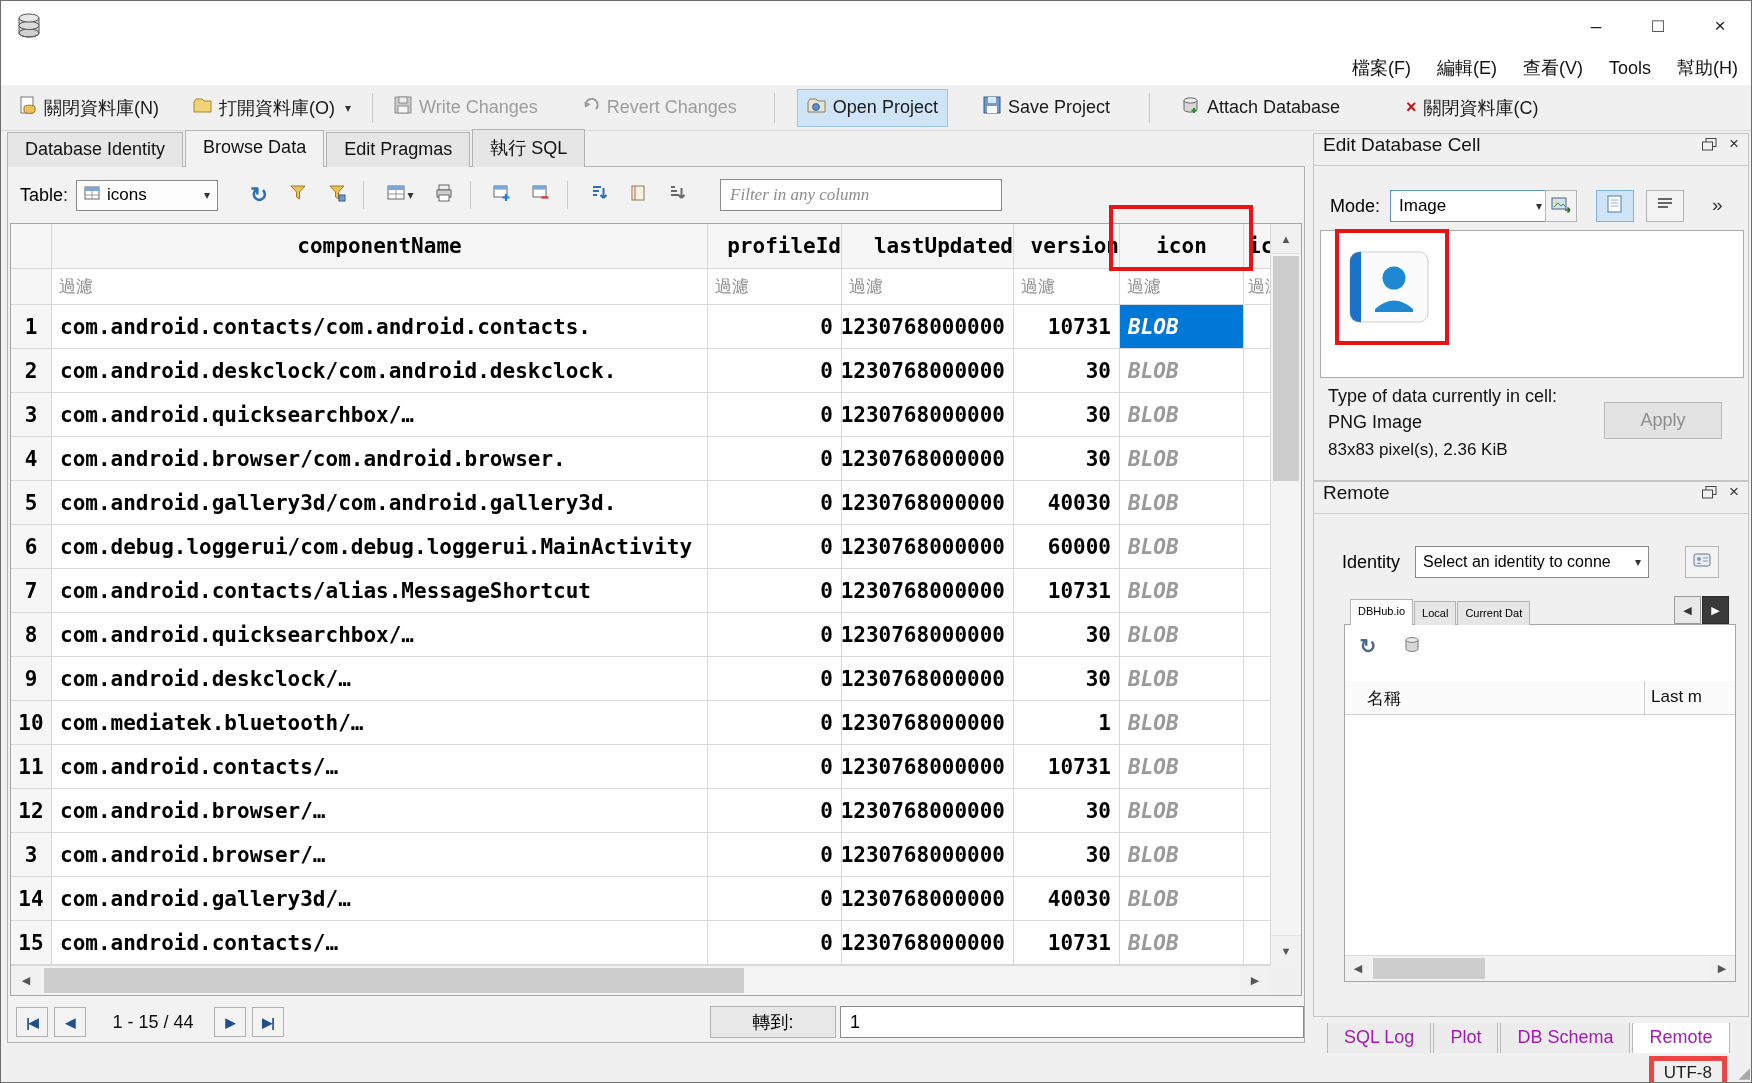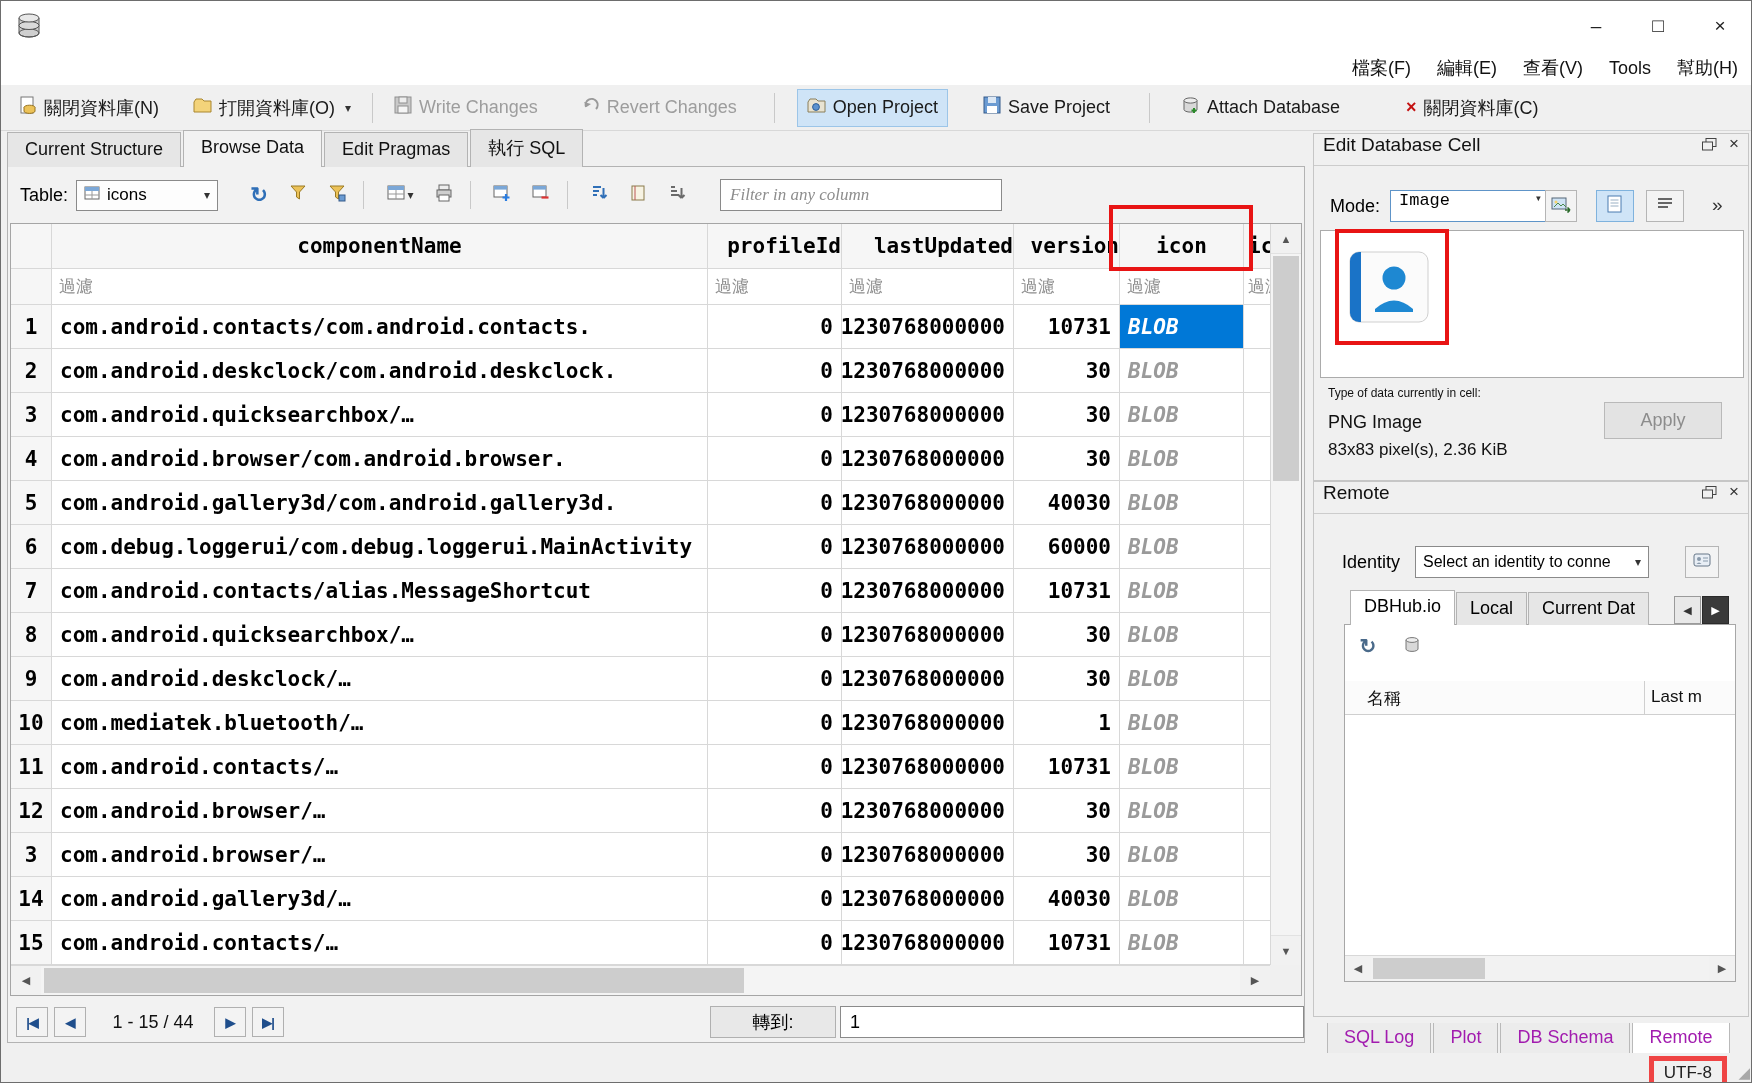--- a/index.html
+++ b/index.html
@@ -109,49 +109,49 @@
   #right { position:absolute; left:1312px; top:132px; width:436px; height:920px; }
   .panel-header { height:32px; background:#f0f0f0; border-bottom:1px solid #cccccc; display:flex;
                   align-items:flex-start; padding:0 9px; font-size:19px; color:#111; }
   .panel-hbtns { margin-left:auto; display:flex; gap:12px; align-items:center; }
   .hbtn { display:flex; align-items:center; justify-content:center; font-size:17px; color:#333; }
 
   #edit-panel { position:absolute; left:0; top:0; width:436px; height:348px; background:#f0f0f0;
                 border:1px solid #c6c6c6; }
   #mode-label { position:absolute; left:16px; top:62px; font-size:18px; }
   #mode-combo { position:absolute; left:76px; top:56px; width:161px; height:32px; background:#fff;
-                border:1px solid #5e94c8; display:flex; align-items:flex-start; padding:0 8px; font-size:17px;font-family:Liberation Mono, monospace; }
+                border:1px solid #5e94c8; display:flex; align-items:center; padding:0 8px; font-size:17px; }
   #mode-combo .caret { margin-left:auto; font-size:12px; color:#333; }
   .mini-btn { position:absolute; top:56px; height:32px; border:1px solid #b5b5b5; background:#f3f3f3;
               display:flex; align-items:center; justify-content:center; }
   #btn-import { left:231px; width:32px; }
   #btn-imageview { left:282px; width:38px; background:#cfe4f7; border-color:#7fb2dd; }
   #btn-textview { left:332px; width:38px; }
   #cell-overflow { position:absolute; left:398px; top:60px; font-size:19px; color:#333; }
   #preview-box { position:absolute; left:6px; top:96px; width:424px; height:148px; background:#fff;
                  border:1px solid #ababab; }
   #preview-img { position:absolute; left:26px; top:14px; }
-  #type-caption { position:absolute; left:14px; top:252px; font-size:12px; color:#111; }
+  #type-caption { position:absolute; left:14px; top:252px; font-size:18px; color:#111; }
   #type-value { position:absolute; left:14px; top:278px; font-size:18px; color:#111; }
   #size-info { position:absolute; left:14px; top:306px; font-size:17px; color:#111; }
   #apply-btn { position:absolute; left:290px; top:268px; width:118px; height:37px; background:#e3e3e3;
                border:1px solid #b9b9b9; color:#8c8c8c; font-size:18px; display:flex; align-items:center;
                justify-content:center; }
 
   #remote-panel { position:absolute; left:0; top:348px; width:436px; height:536px; background:#f0f0f0;
                   border:1px solid #c6c6c6; }
   #identity-label { position:absolute; left:28px; top:70px; font-size:18px; }
   #identity-combo { position:absolute; left:101px; top:64px; width:234px; height:32px; background:#fff;
                     border:1px solid #8a8a8a; display:flex; align-items:center; padding:0 7px; font-size:16px;
                     white-space:nowrap; overflow:hidden; }
   #identity-combo .caret { margin-left:auto; font-size:12px; color:#333; }
   #identity-btn { position:absolute; left:371px; top:64px; width:34px; height:32px; border:1px solid #b5b5b5;
                   background:#f3f3f3; display:flex; align-items:center; justify-content:center; }
   #remote-tabs { position:absolute; left:36px; top:110px; display:flex; align-items:flex-end; height:33px; z-index:2; }
-  .rtab { padding:5px 13px 6px; font-size:18px; background:#e6e6e6; border:1px solid #b3b3b3;
+  .rtab { padding:5px 7px 6px; font-size:11px; background:#e6e6e6; border:1px solid #b3b3b3;
           border-bottom:none; margin-right:1px; white-space:nowrap; }
   .rtab.active { background:#fff; padding-bottom:8px; }
   .rtab.clip { max-width:122px; overflow:hidden; }
   .rtab-arrow { position:absolute; top:114px; width:27px; height:28px; border:1px solid #9a9a9a;
                 display:flex; align-items:center; justify-content:center; font-size:11px; background:#e8e8e8; color:#333; }
   #rtab-left { left:360px; }
   #rtab-right { left:388px; background:#3a3a3a; color:#fff; border-color:#2a2a2a; }
   #remote-inner { position:absolute; left:30px; top:142px; width:392px; height:358px; background:#fff;
                   border:1px solid #a7a7a7; }
   .inner-iconbtn { position:absolute; top:6px; width:30px; height:30px; display:flex; align-items:center;
@@ -279,21 +279,21 @@
           </svg></span>
       <span>Attach Database</span>
     </div>
     <div class="tb-btn" style="margin-left:48px">
       <span class="close-x">×</span>
       <span>關閉資料庫(C)</span>
     </div>
   </div>
 
   <div id="tabbar">
-    <div class="tab">Current Structure</div>
+    <div class="tab">Database Identity</div>
     <div class="tab active">Browse Data</div>
     <div class="tab">Edit Pragmas</div>
     <div class="tab">執行 SQL</div>
   </div>
 
   <div id="left-body">
 
     <div id="controls">
       <span id="table-label">Table:</span>
       <div id="table-combo">

